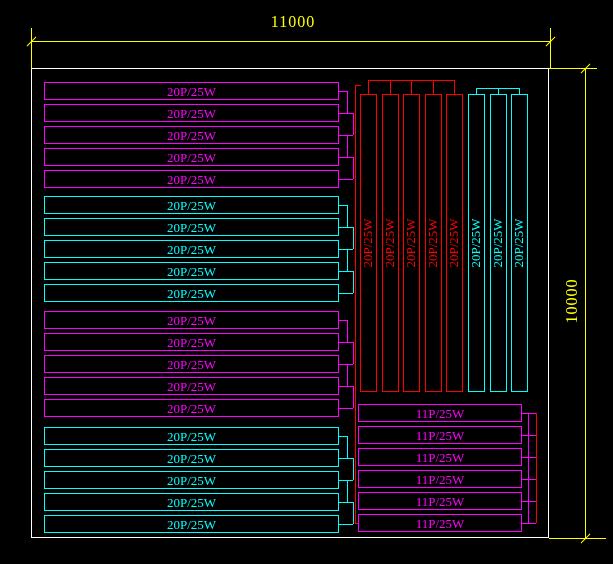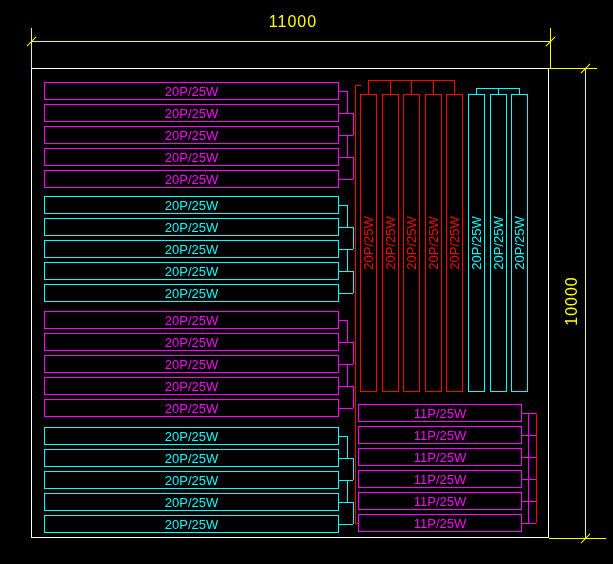--- a/index.html
+++ b/index.html
@@ -1,17 +1,17 @@
 <!DOCTYPE html>
 <html><head>
 <meta charset="utf-8">
 <style>
   html,body{margin:0;padding:0;background:#000;}
   #viewport{position:relative;width:613px;height:564px;background:#000;overflow:hidden;
-            font-family:Liberation Sans, sans-serif;}
+            font-family:Liberation Serif, serif;}
   .ln{position:absolute;}
   .bar{position:absolute;display:flex;align-items:center;justify-content:center;box-sizing:border-box;}
   .bar span{font-size:13px;line-height:1;white-space:nowrap;}
   .vlabel{position:absolute;font-size:13px;white-space:nowrap;
           transform:translate(-50%,-50%) rotate(-90deg);}
   .dimlabel{position:absolute;font-size:16px;letter-spacing:1px;white-space:nowrap;}
   #top-dim-label{left:293px;top:13px;transform:translateX(-50%);}
   #right-dim-label{left:572px;top:301px;transform:translate(-50%,-50%) rotate(-90deg);}
   .tick{position:absolute;width:13px;height:1px;transform:rotate(-45deg);}
 </style>

